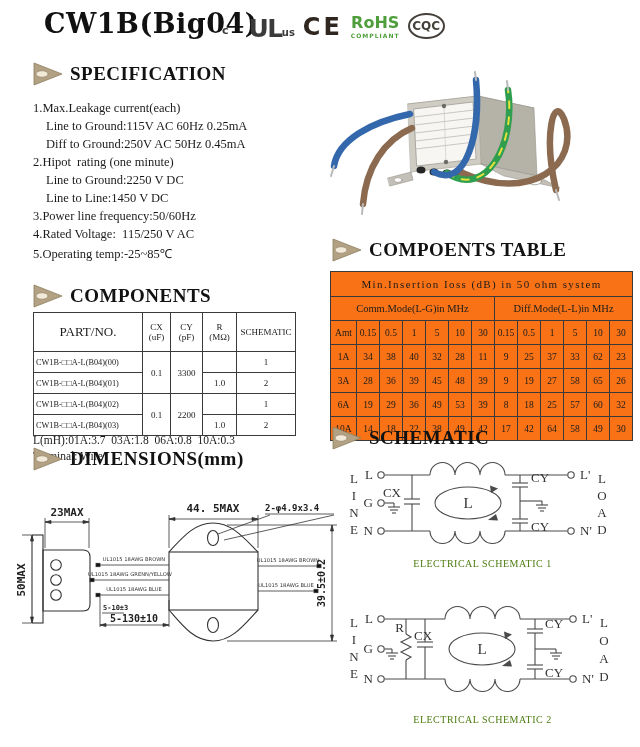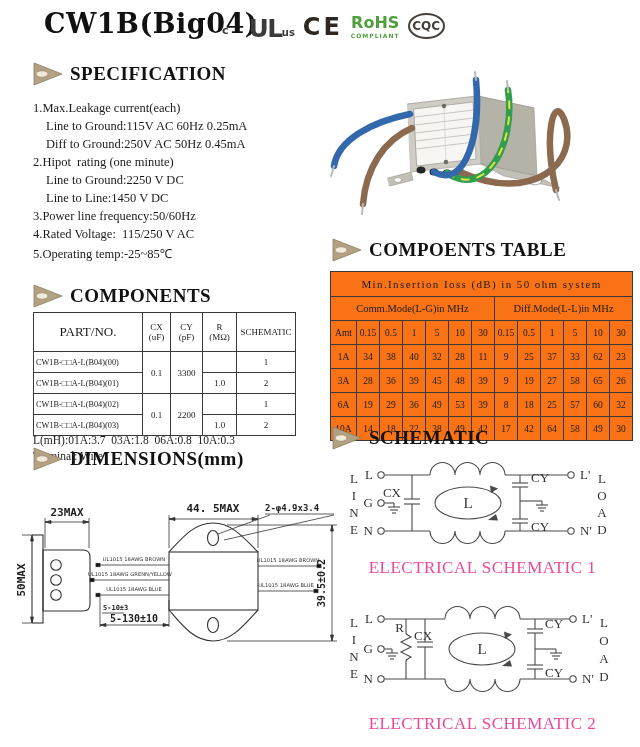--- a/index.html
+++ b/index.html
@@ -31,22 +31,22 @@
   table.parts td.part{font-size:8.3px;width:104px;height:20px;padding:0 2px;text-align:left;}
   table.parts td.phdr{font-size:13px;}
   table.parts .w-cx{width:27px;} table.parts .w-cy{width:31px;}
   table.parts .w-r{width:33px;}  table.parts .w-s{width:58px;}
   .note{position:absolute;left:33px;font-size:11.5px;white-space:pre;color:#1b1b1b;}
   table.loss{position:absolute;left:330px;top:271px;border-collapse:collapse;background:#f97316;}
   table.loss td{border:1px solid #3a3a3a;text-align:center;font-size:9.5px;height:23px;
                 padding:0;color:#1b1b1b;}
   table.loss td.t-title{font-size:11px;letter-spacing:1.4px;height:24px;}
   table.loss td.t-sub{font-size:10.5px;}
-  .schem-cap{position:absolute;width:305px;text-align:center;font-size:17px;
-             letter-spacing:0.5px;color:#ec4899;}
+  .schem-cap{position:absolute;width:305px;text-align:center;font-size:10px;
+             letter-spacing:0.5px;color:#4d7c0f;}
   svg.blockpos{position:absolute;}
   .dims text{font-family:"DejaVu Sans Mono",monospace;font-weight:bold;fill:#222;}
   .dims text.tiny{font-family:"DejaVu Sans",sans-serif;font-weight:normal;font-size:5.2px;fill:#333;}
   .schem text{font-family:"Liberation Serif",serif;fill:#333;font-size:13px;}
 </style>
 </head>
 <body>
 
 <div class="page">
 

